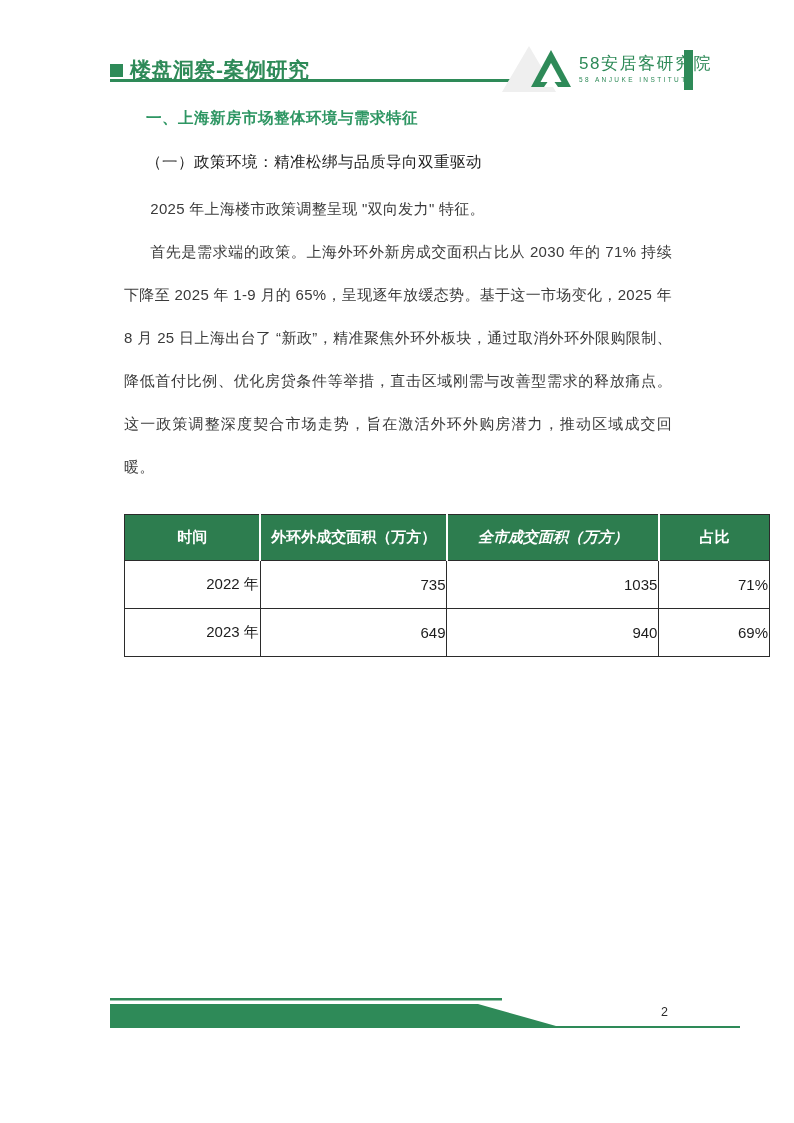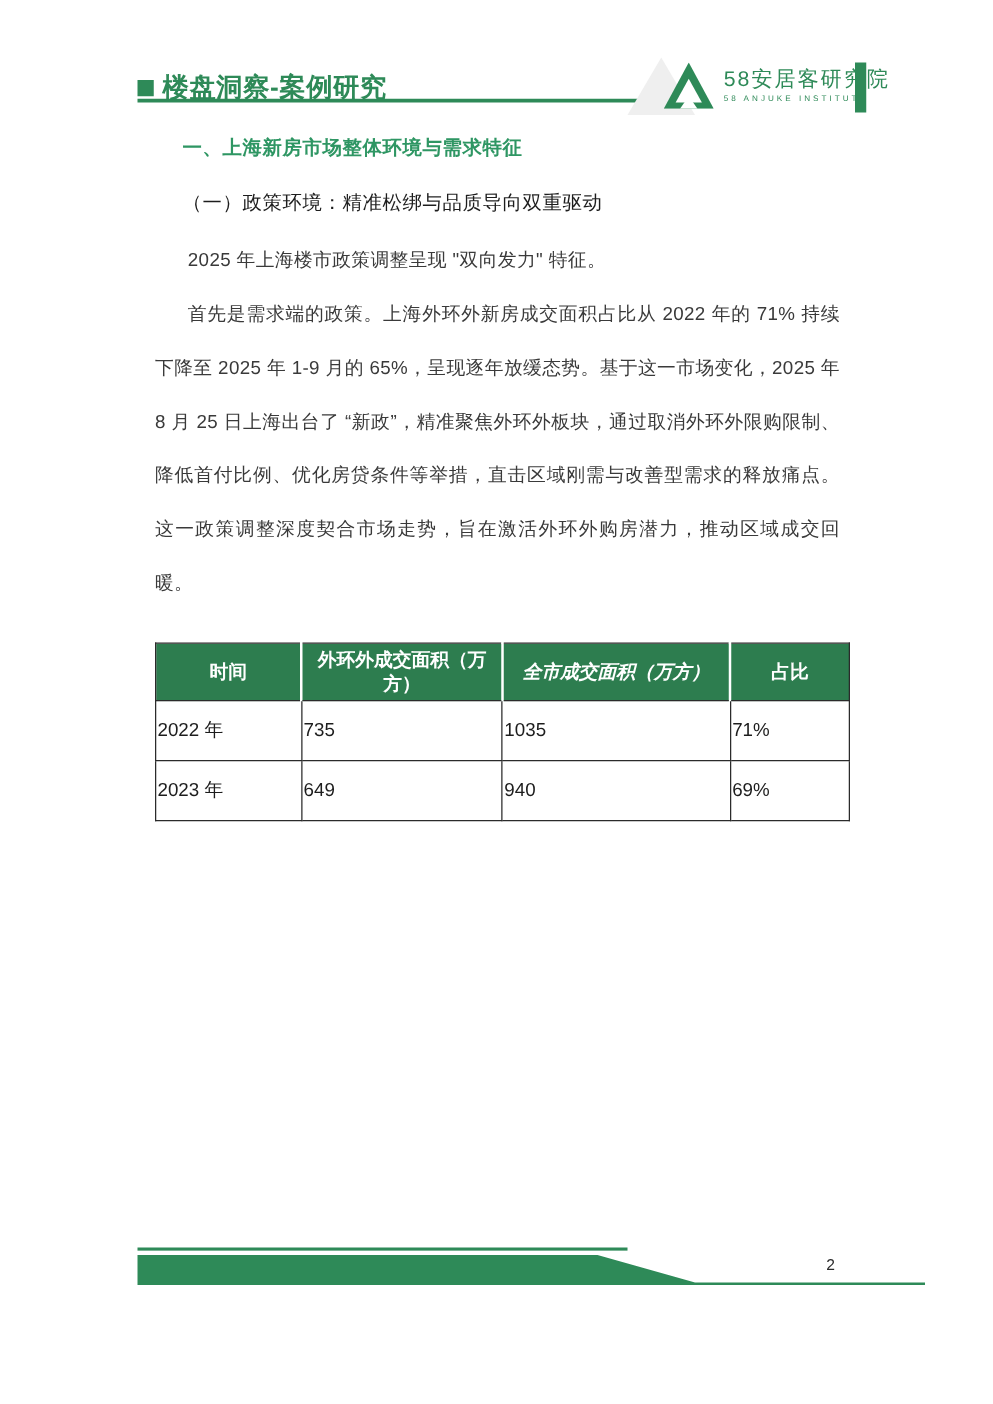--- a/index.html
+++ b/index.html
@@ -49,34 +49,34 @@
     letter-spacing:0.5px;
   }
   .paragraphs { margin-top:14px; }
   .paragraphs p {
     margin:0; font-size:15px; line-height:43px; text-align:justify;
     text-indent:1.75em; color:#3a3a3a; letter-spacing:0.3px;
   }
 
   
   .data-table {
-    margin-top:26px; width:556px; border-collapse:collapse;
+    margin-top:26px; width:646px; border-collapse:collapse;
     border:1.5px solid #2b2b2b; table-layout:fixed;
   }
   .data-table th {
     background:#2D7D4F; color:#ffffff; font-size:15px; font-weight:bold;
     height:43px; text-align:center; border-left:2.5px solid #ffffff;
   }
   .data-table th:first-child { border-left:none; }
   .data-table th:nth-child(1) { width:21%; }
   .data-table th:nth-child(2) { width:29%; }
   .data-table th:nth-child(3) { width:33%;font-style:italic; }
   .data-table th:nth-child(4) { width:17%; }
   .data-table td {
-    height:45px; text-align:left; font-size:15px; color:#1d1d1d;
+    height:45px; text-align:right; font-size:15px; color:#1d1d1d;
     border:1px solid #2b2b2b; background:#ffffff;
   }
   .data-table td.emph { font-weight:normal; }
 
   
   .footer-graphic { position:absolute; top:995px; left:0; width:794px; height:40px; }
   .page-number {
     position:absolute; top:1005px; left:661px; font-size:12.5px; color:#2b2b2b;
   }
 </style>
@@ -103,21 +103,21 @@
       <div class="logo-en">58 ANJUKE INSTITUTE</div>
     </div>
   </div>
   <div class="header-side-bar"></div>
 
   <div class="content">
     <div class="h1">一、上海新房市场整体环境与需求特征</div>
     <div class="h2">（一）政策环境：精准松绑与品质导向双重驱动</div>
     <div class="paragraphs">
         <p>2025 年上海楼市政策调整呈现 "双向发力" 特征。</p>
-        <p>首先是需求端的政策。上海外环外新房成交面积占比从 2022 年的 71% 持续下降至 2025 年 1-9 月的 65%，呈现逐年放缓态势。基于这一市场变化，2025 年 8 月 25 日上海出台了 “新政”，精准聚焦外环外板块，通过取消外环外限购限制、降低首付比例、优化房贷条件等举措，直击区域刚需与改善型需求的释放痛点。这一政策调整深度契合市场走势，旨在激活外环外购房潜力，推动区域成交回暖。</p>
+        <p>首先是需求端的政策。上海外环外新房成交面积占比从 2030 年的 71% 持续下降至 2025 年 1-9 月的 65%，呈现逐年放缓态势。基于这一市场变化，2025 年 8 月 25 日上海出台了 “新政”，精准聚焦外环外板块，通过取消外环外限购限制、降低首付比例、优化房贷条件等举措，直击区域刚需与改善型需求的释放痛点。这一政策调整深度契合市场走势，旨在激活外环外购房潜力，推动区域成交回暖。</p>
       </div>
 
     <table class="data-table">
       <thead>
         <tr>
             <th>时间</th>
             <th>外环外成交面积（万方）</th>
             <th>全市成交面积（万方）</th>
             <th>占比</th>
           </tr>

